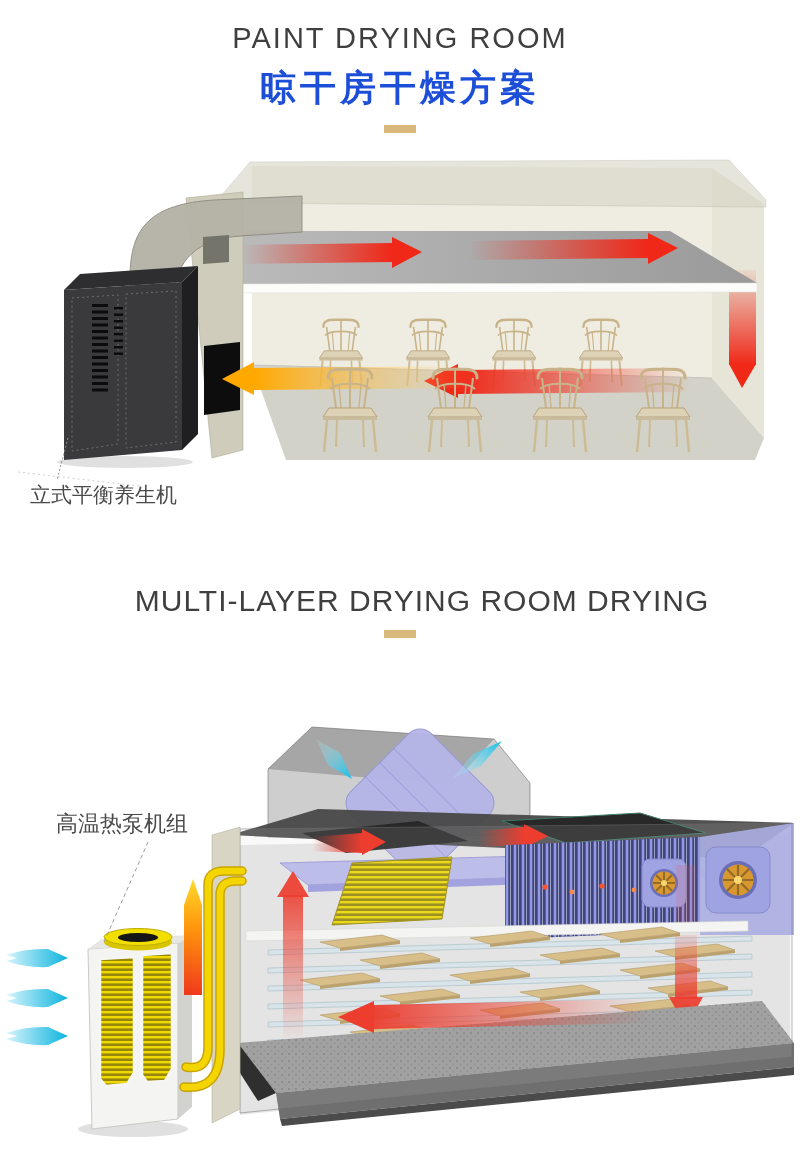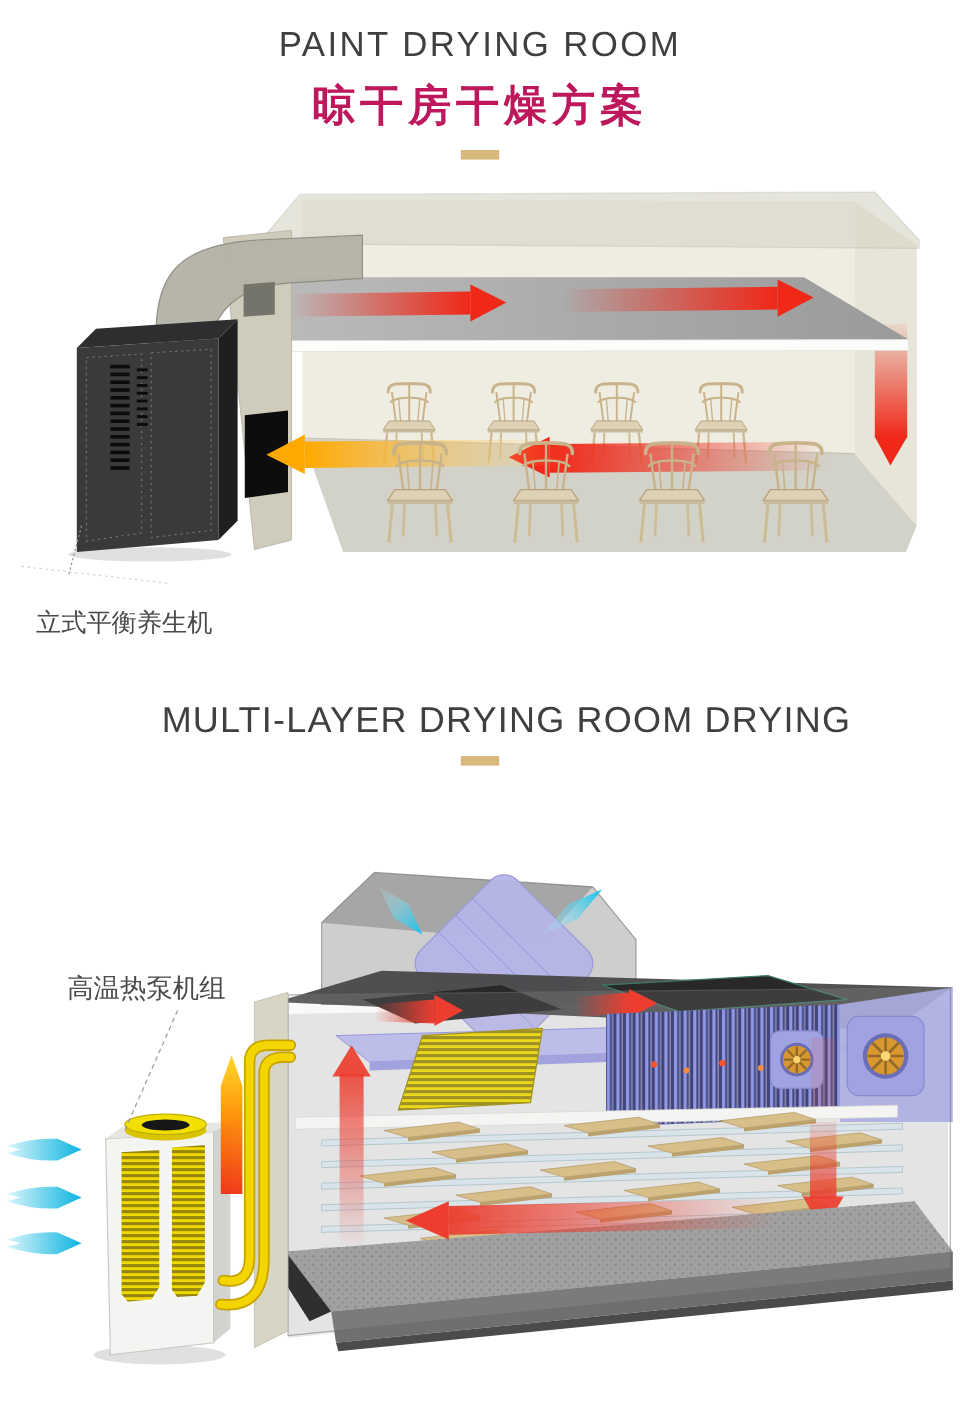--- a/index.html
+++ b/index.html
@@ -3,24 +3,24 @@
 <meta charset="utf-8">
 <style>
   html,body{margin:0;padding:0;}
   .page{position:relative;width:800px;height:1176px;background:#ffffff;overflow:hidden;
         font-family:"Liberation Sans",sans-serif;}
   .hdr{position:absolute;left:0;width:100%;text-align:center;}
   .hdr1{top:22px;}
   .hdr2{top:584px;}
   .title-en{font-size:29px;letter-spacing:2px;color:#3f3f3f;}
   .hdr2 .title-en{font-size:30px;letter-spacing:1px;margin-left:44px;}
-  .title-zh{margin-top:9px;font-size:36px;font-weight:700;letter-spacing:4px;color:#be185d;}
+  .title-zh{margin-top:9px;font-size:36px;font-weight:700;letter-spacing:4px;color:#1d4ed8;}
   .divider{width:32px;height:8px;margin:12px auto 0;background:#d9b87c;}
   .callout{position:absolute;color:#4a4a4a;white-space:nowrap;}
-  .callout1{left:30px;top:481px;font-size:21px;margin-top:24px;}
+  .callout1{left:30px;top:481px;font-size:21px;}
   .callout2{left:56px;top:793px;font-size:22px;margin-top:16px;}
   .illus{position:absolute;left:0;}
   #illus-top{top:120px;}
   #illus-bottom{top:695px;}
 </style>
 </head>
 <body>
 
 <div class="page">
 

